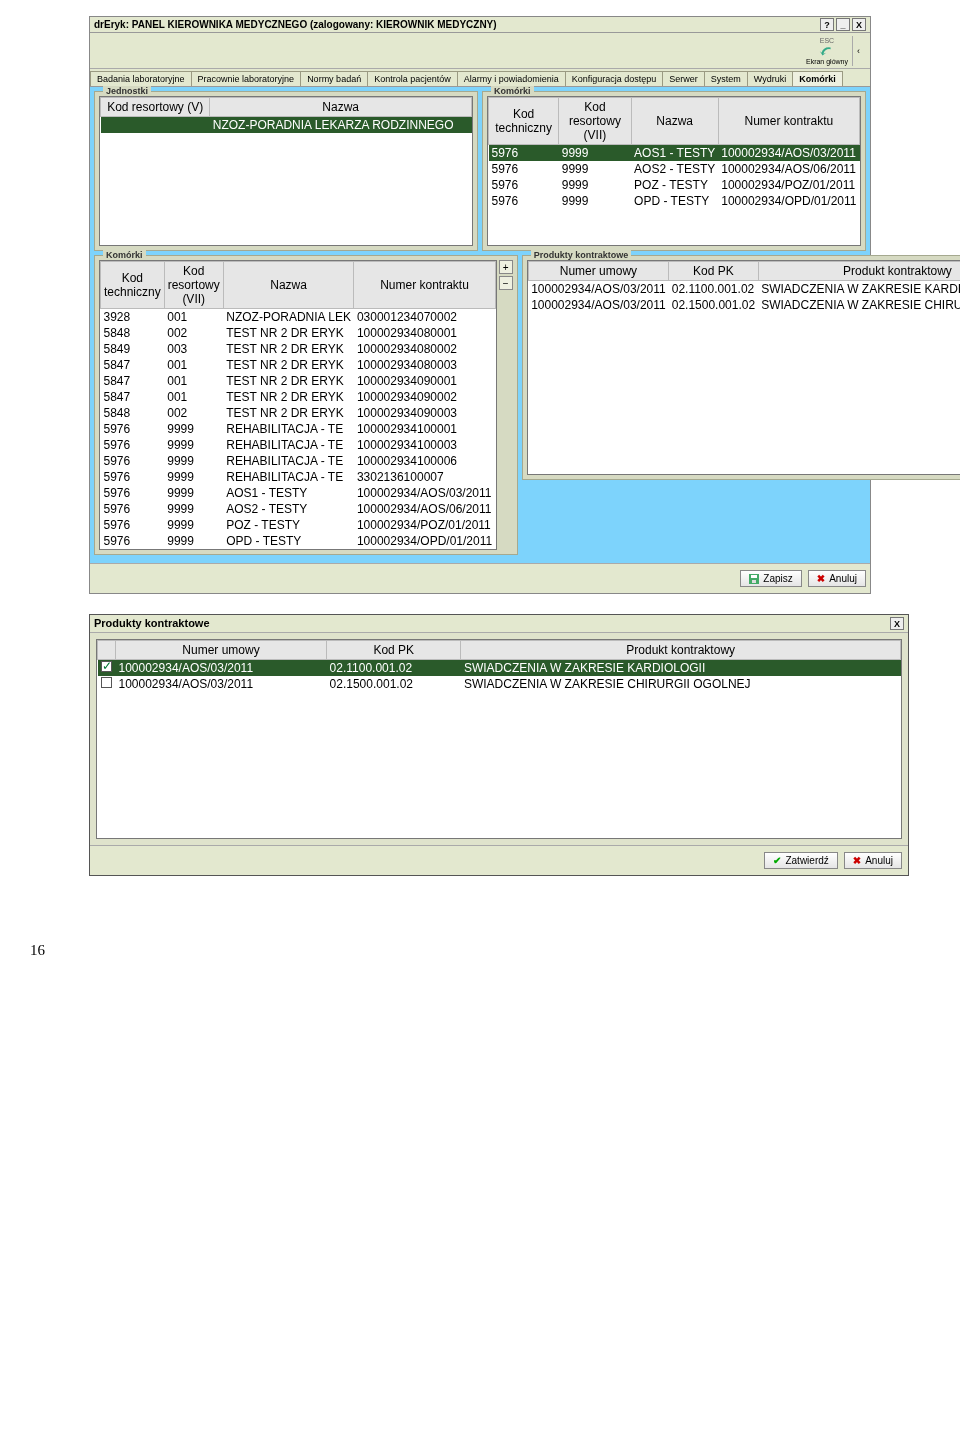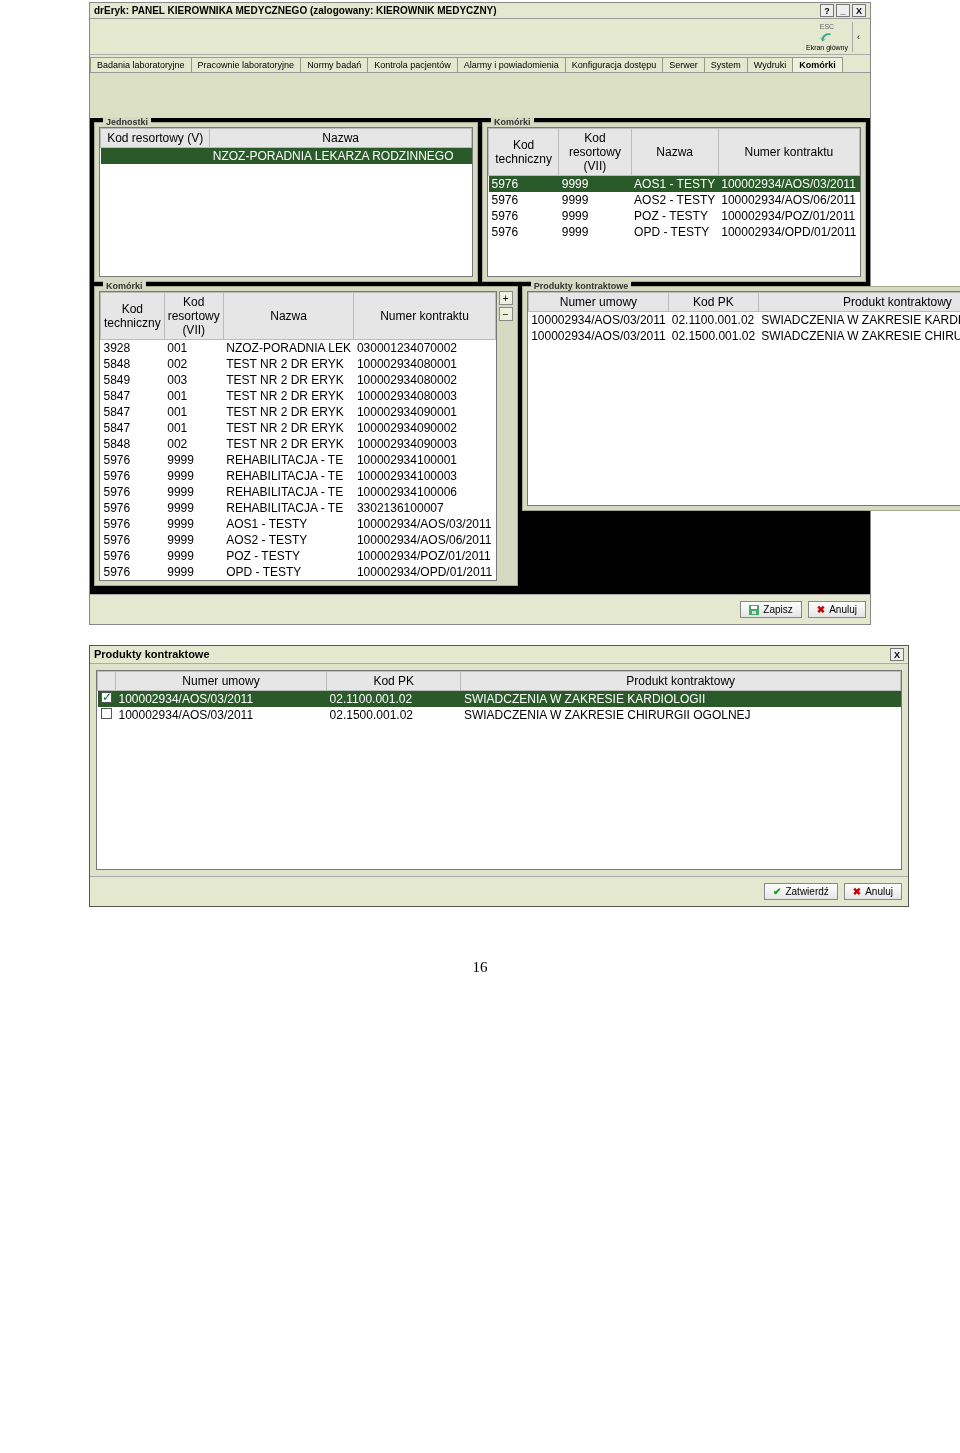--- a/index.html
+++ b/index.html
@@ -2,21 +2,21 @@
 <html><head>
 <meta charset="utf-8">
 <style>
   * { box-sizing: border-box; margin: 0; padding: 0; }
   body {
     font-family: Tahoma, Arial, sans-serif;
     font-size: 9px;
     background: #fff;
     color: #000;
   }
-  .page { width: 842px; margin: 0 auto; padding: 2px 30px; }
+  .page { width: 842px; margin: 0 auto; padding: 16px 30px; }
   .app-window {
     border: 1px solid #888;
     background: #dbe0c4;
   }
   .titlebar {
     background: #e3e8cf;
     border-bottom: 1px solid #999;
     display: flex;
     align-items: center;
     padding: 1px 4px;
@@ -82,23 +82,22 @@
     font-size: 9px;
     margin-right: -1px;
     cursor: pointer;
     position: relative;
   }
   .tab.active {
     background: #eef0e0;
     font-weight: bold;
   }
   .config-body {
-    background: #000000;
+    background: #7dd3fc;
     padding: 4px;
-    margin-top: 45px;
   }
   .two-col {
     display: flex;
     gap: 4px;
   }
   .col { flex: 1; }
   .fieldset {
     border: 1px solid #a5a98f;
     padding: 4px;
     margin-bottom: 4px;
@@ -217,21 +216,21 @@
     position:relative;
   }
   .chk.checked::after {
     content:"✓"; position:absolute;top:-3px;left:0;font-size:12px;color:#073;
   }
   .dlg-footer {
     display:flex;justify-content:flex-end;gap:6px;padding:6px;
     background:#e3e8cf;border-top:1px solid #aaa;
   }
   .page-num {
-    text-align:center;font-family:"Times New Roman",serif;font-size:15px;padding:30px 30px 10px;
+    text-align:left;font-family:"Times New Roman",serif;font-size:15px;padding:30px 30px 10px;
   }
 </style>
 </head>
 <body>
 
 <div class="page">
 
   <div class="app-window">
     <div class="titlebar">
       <span>drEryk: PANEL KIEROWNIKA MEDYCZNEGO (zalogowany: KIEROWNIK MEDYCZNY)</span>

